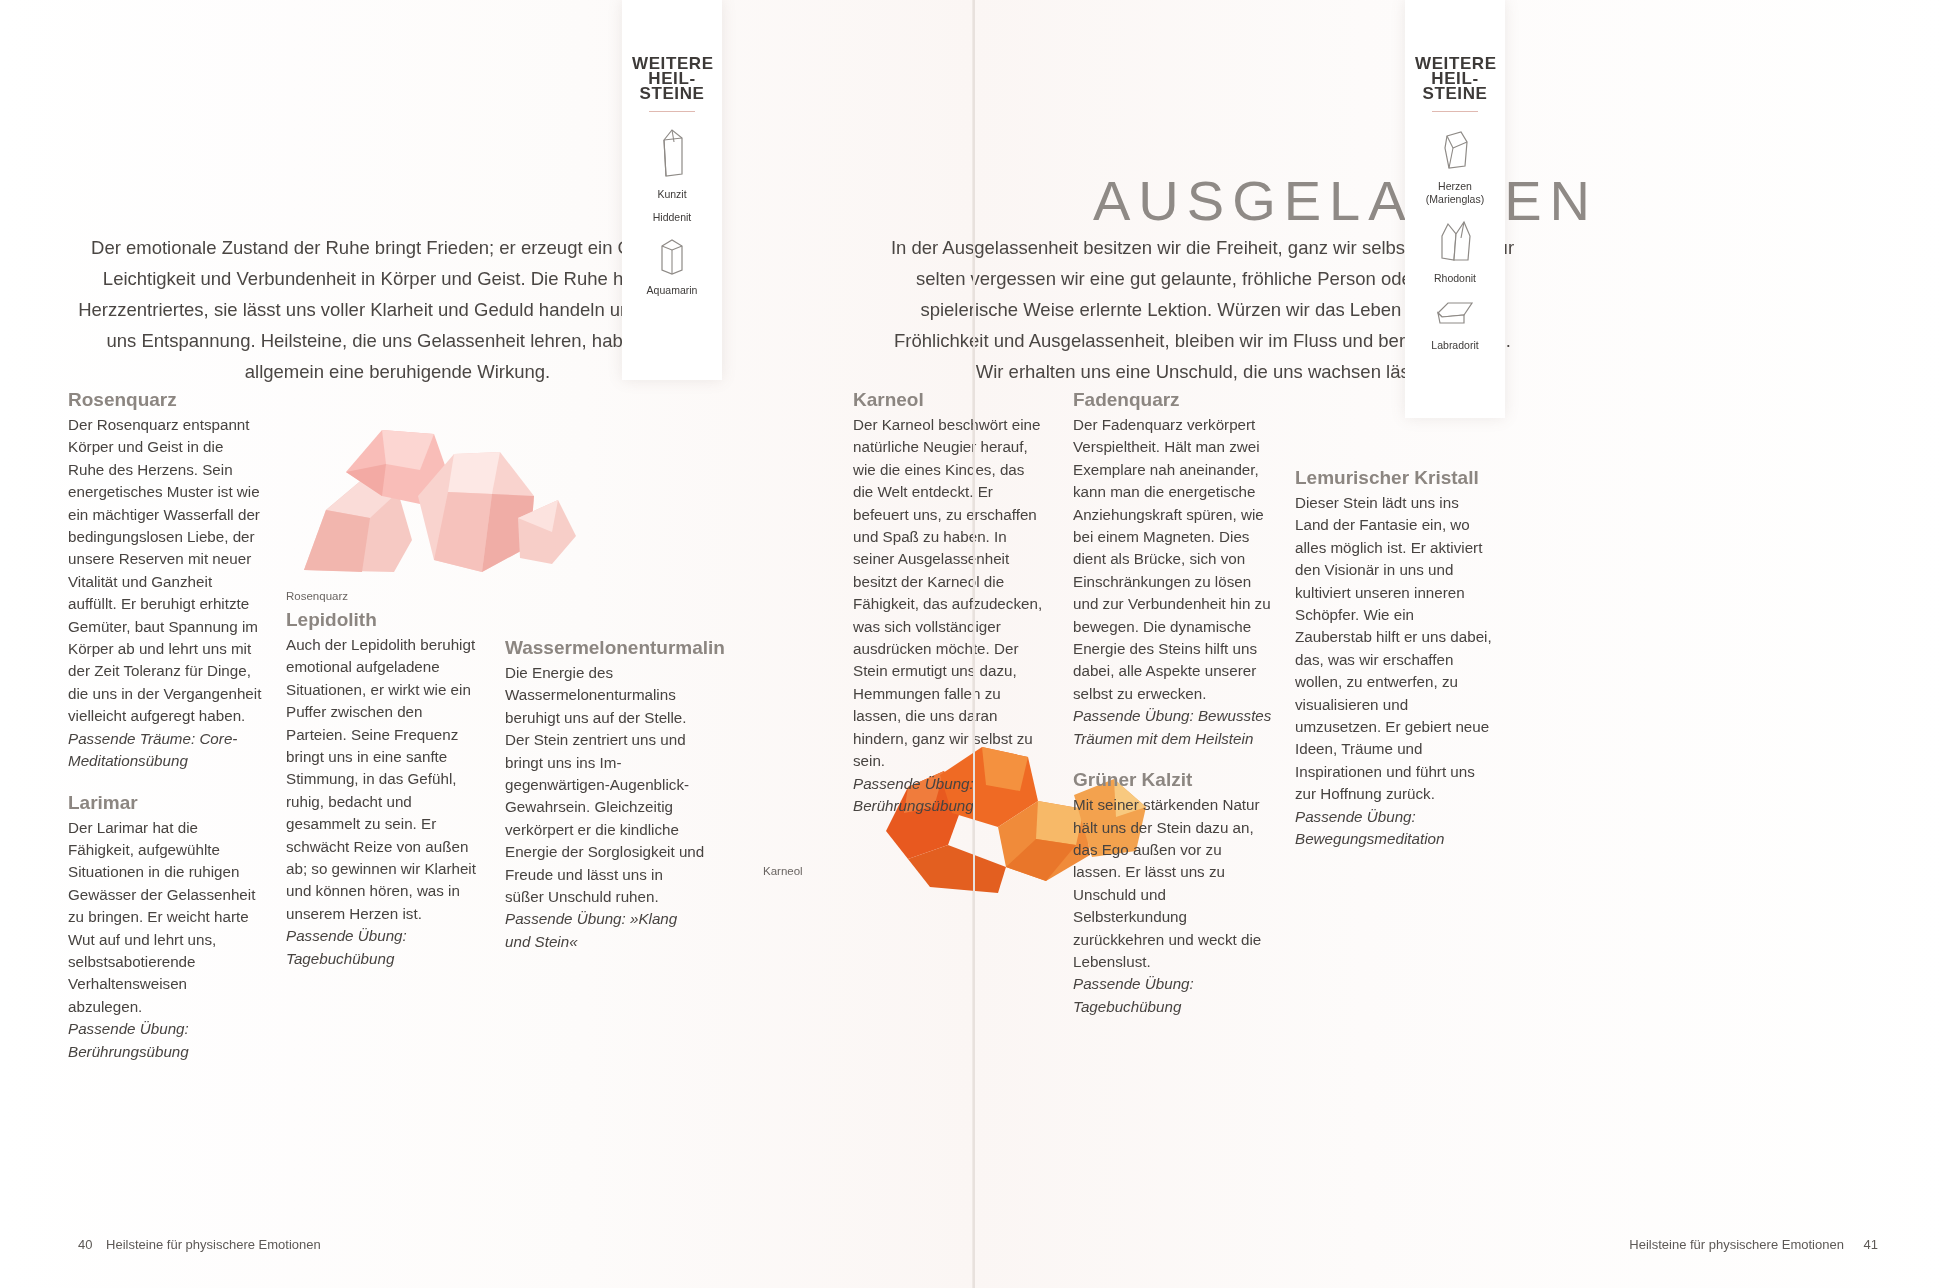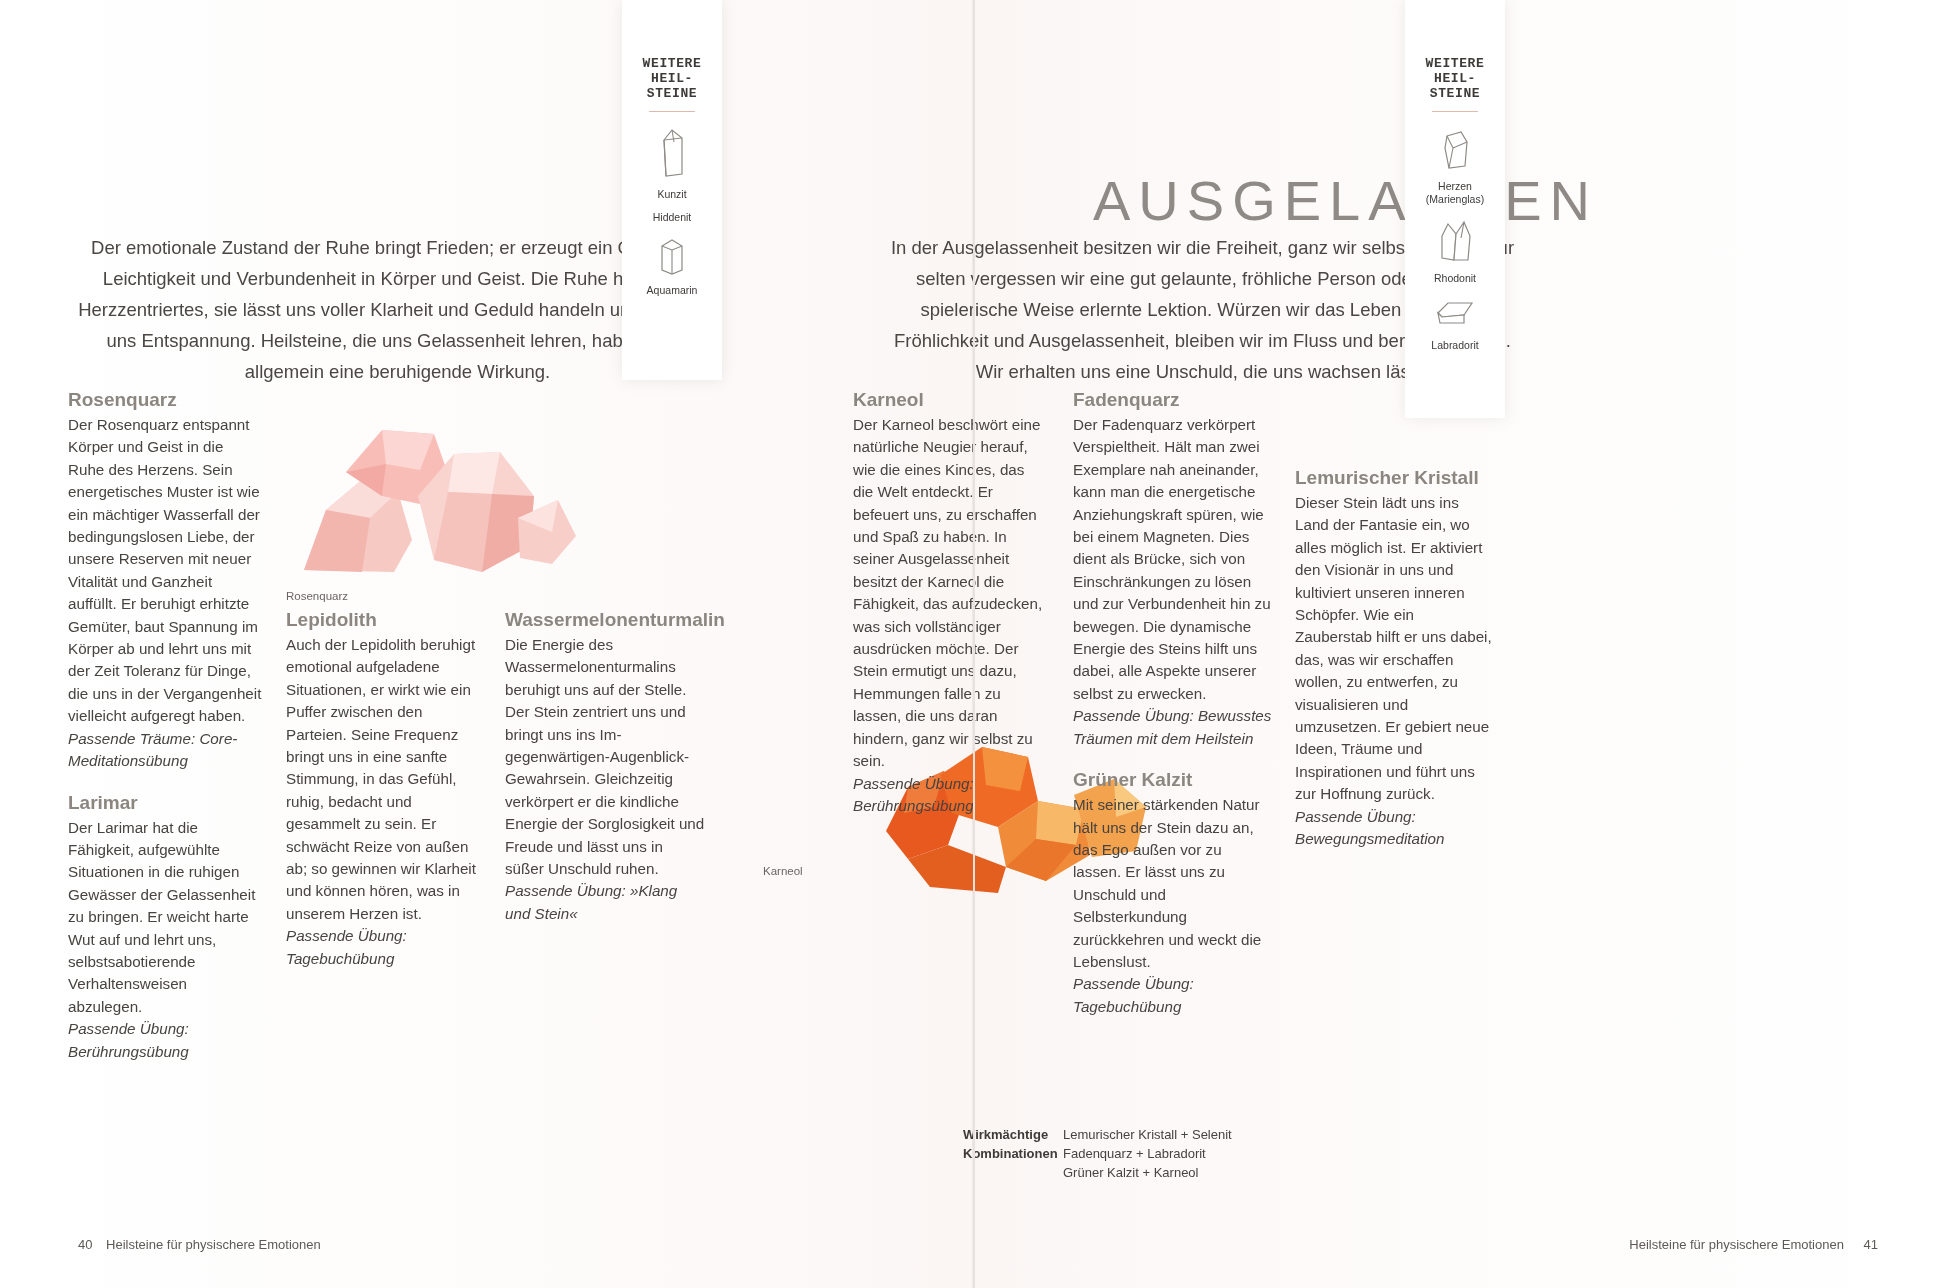--- a/index.html
+++ b/index.html
@@ -71,26 +71,25 @@
     width: 100px;
     background: #ffffff;
     box-shadow: 0 0 14px rgba(120,100,90,0.13);
     text-align: center;
     padding: 56px 10px 26px;
     box-sizing: border-box;
   }
   .left .side-box { left: 622px; height: 380px; }
   .right .side-box { left: 1405px; height: 418px; }
   .side-box .sb-title {
-    font-size: 13px;
+    font-size: 17px;
     font-weight: bold;
     letter-spacing: 0.6px;
     color: #3d3a38;
     line-height: 15px;
-    font-family: Liberation Mono, monospace;
   }
   .side-box .sb-rule {
     width: 46px;
     height: 1px;
     background: #e0b9b1;
     margin: 10px auto 14px;
   }
   .sb-item { margin-bottom: 10px; }
   .sb-item .sb-label {
     font-size: 10.5px;
@@ -233,21 +232,21 @@
       <p class="gem-p">Der Larimar hat die Fähigkeit, aufgewühlte Situationen in die ruhigen Gewässer der Gelassenheit zu bringen. Er weicht harte Wut auf und lehrt uns, selbstsabotierende Verhaltensweisen abzulegen.</p>
       <p class="gem-ex">Passende Übung: Berührungsübung</p>
     </div>
 
     <div class="col" style="left:286px; top:608px; width:195px;">
       <h2 class="gem-h">Lepidolith</h2>
       <p class="gem-p">Auch der Lepidolith beruhigt emotional aufgeladene Situationen, er wirkt wie ein Puffer zwischen den Parteien. Seine Frequenz bringt uns in eine sanfte Stimmung, in das Gefühl, ruhig, bedacht und gesammelt zu sein. Er schwächt Reize von außen ab; so gewinnen wir Klarheit und können hören, was in unserem Herzen ist.</p>
       <p class="gem-ex">Passende Übung: Tagebuchübung</p>
     </div>
 
-    <div class="col" style="left:505px; top:608px; width:200px;">
+    <div class="col" style="left:505px; top:636px; width:200px;">
       <h2 class="gem-h">Wassermelonenturmalin</h2>
       <p class="gem-p">Die Energie des Wassermelonenturmalins beruhigt uns auf der Stelle. Der Stein zentriert uns und bringt uns ins Im-gegenwärtigen-Augenblick-Gewahrsein. Gleichzeitig verkörpert er die kindliche Energie der Sorglosigkeit und Freude und lässt uns in süßer Unschuld ruhen.</p>
       <p class="gem-ex">Passende Übung: »Klang und Stein«</p>
     </div>
 
 
     <div class="folio">
       <span class="num">40</span>
       <span style="margin-left:10px;">Heilsteine für physischere Emotionen</span>
     </div>
@@ -332,23 +331,20 @@
       <p class="gem-p">Mit seiner stärkenden Natur hält uns der Stein dazu an, das Ego außen vor zu lassen. Er lässt uns zu Unschuld und Selbsterkundung zurückkehren und weckt die Lebenslust.</p>
       <p class="gem-ex">Passende Übung: Tagebuchübung</p>
     </div>
 
     <div class="col" style="left:322px; top:466px; width:200px;">
       <h2 class="gem-h">Lemurischer Kristall</h2>
       <p class="gem-p">Dieser Stein lädt uns ins Land der Fantasie ein, wo alles möglich ist. Er aktiviert den Visionär in uns und kultiviert unseren inneren Schöpfer. Wie ein Zauberstab hilft er uns dabei, das, was wir erschaffen wollen, zu entwerfen, zu visualisieren und umzusetzen. Er gebiert neue Ideen, Träume und Inspirationen und führt uns zur Hoffnung zurück.</p>
       <p class="gem-ex">Passende Übung: Bewegungsmeditation</p>
     </div>
 
-    <div class="combo" style="left:-10px; top:1125px; width:420px;">
-      <span class="combo-label">Wirkmächtige Kombinationen</span><span class="combo-list"><span>Lemurischer Kristall + Selenit</span><br><span>Fadenquarz + Labradorit</span><br><span>Grüner Kalzit + Karneol</span></span>
-    </div>
 
     <div class="folio">
       <span>Heilsteine für physischere Emotionen</span>
       <span class="num" style="margin-left:16px;">41</span>
     </div>
   </div>
 
 </div>
 
 </body></html>

